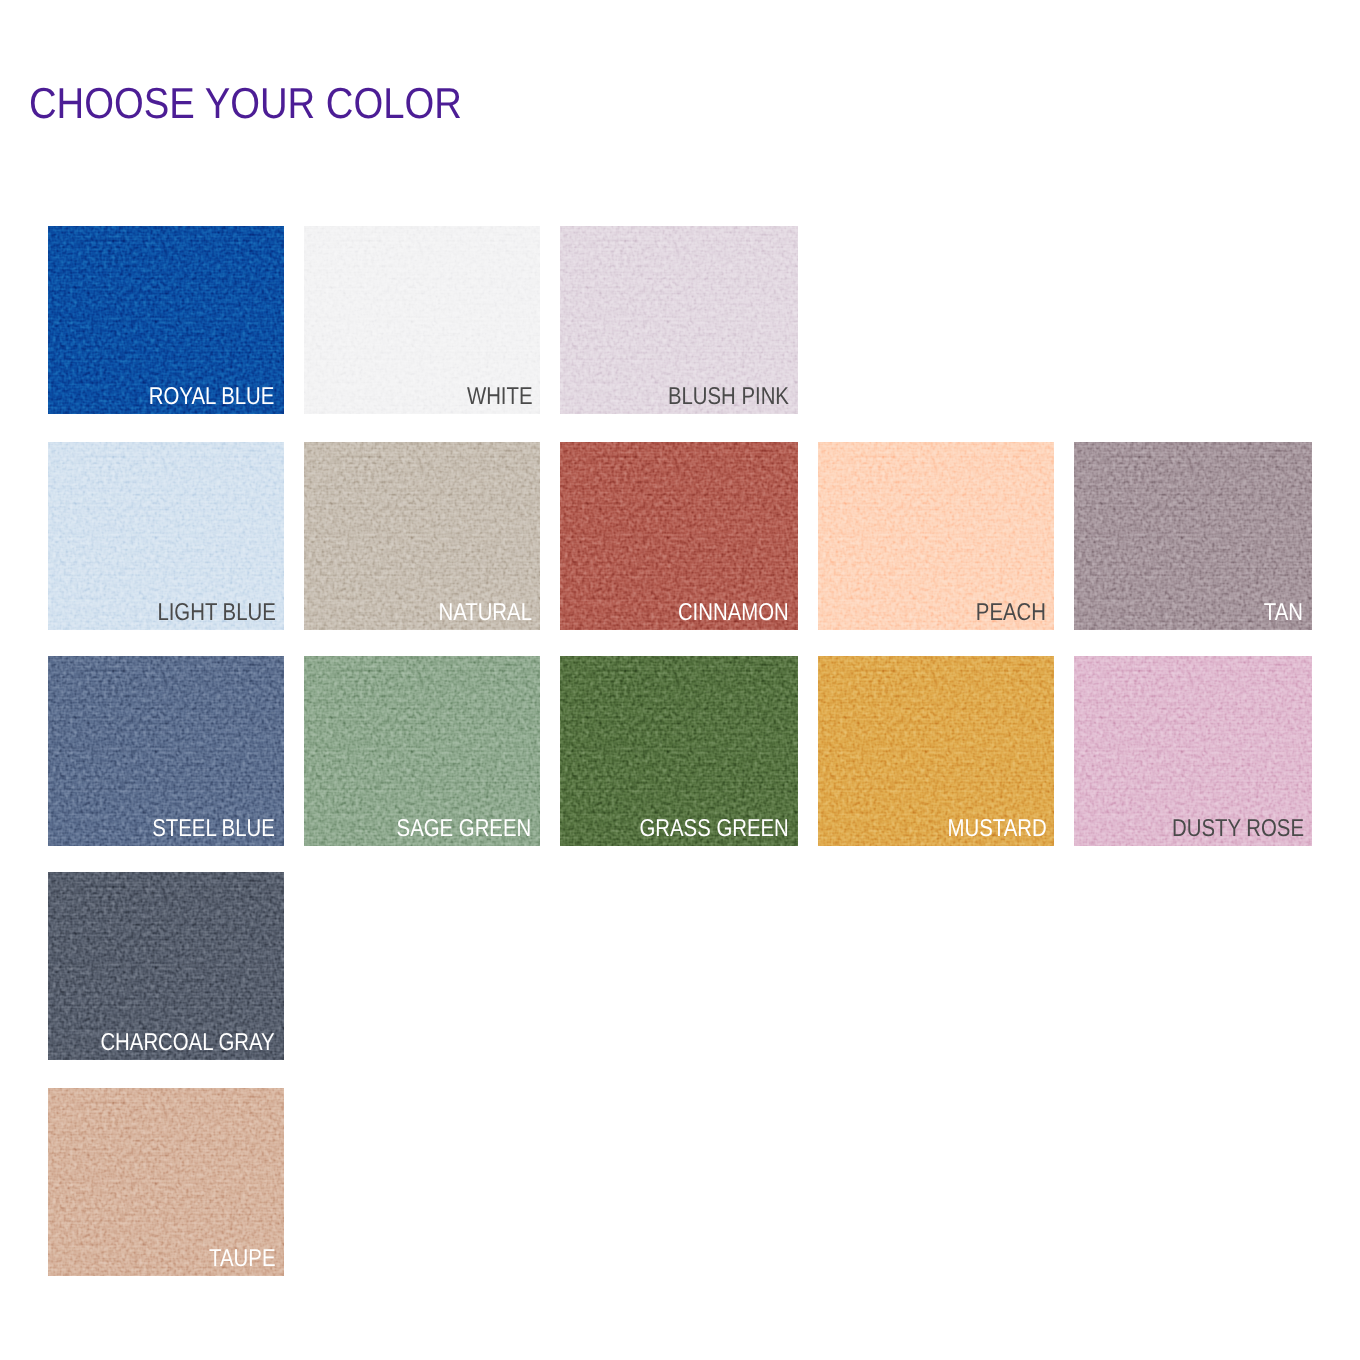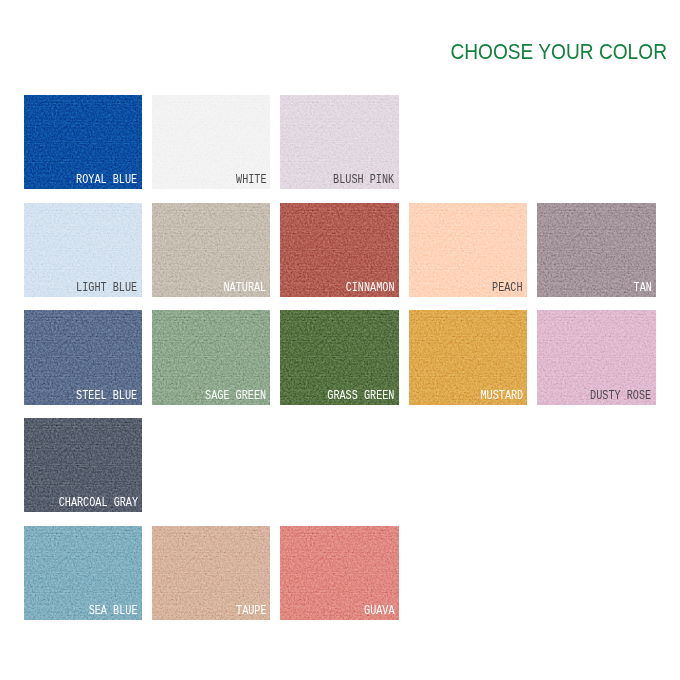--- a/index.html
+++ b/index.html
@@ -1,22 +1,22 @@
 <!DOCTYPE html>
 <html><head>
 <meta charset="utf-8">
 <style>
   html,body{margin:0;padding:0;}
   body{width:680px;height:680px;background:#ffffff;
        font-family:"Liberation Sans",sans-serif;-webkit-font-smoothing:antialiased;}
   .page{position:relative;width:680px;height:680px;overflow:hidden;background:#ffffff;}
-  .title{position:absolute;left:0;top:41.4px;width:681.2px;text-align:right;
-         font-size:21.7px;line-height:21.7px;color:#15803d;letter-spacing:0;}
+  .title{position:absolute;left:0;top:41.4px;width:681.2px;text-align:left;
+         font-size:21.7px;line-height:21.7px;color:#4c1d95;letter-spacing:0;}
   .title > span{display:inline-block;transform:scaleX(.882);transform-origin:50% 50%;}
-  .grid{position:absolute;left:23.5px;top:95px;width:636px;font-family:Liberation Mono, monospace;}
+  .grid{position:absolute;left:23.5px;top:113px;width:636px;}
   .row{display:flex;gap:10.1px;margin-bottom:13.3px;}
   .sw{position:relative;width:118.4px;height:94.4px;overflow:hidden;isolation:isolate;}
   .sw .fill{position:absolute;inset:0;}
   .sw .tex{position:absolute;inset:0;mix-blend-mode:soft-light;}
   .sw .lbl{position:absolute;right:4.3px;bottom:2.9px;font-size:12.2px;line-height:12.2px;
            letter-spacing:0;white-space:nowrap;
            transform:scaleX(.835);transform-origin:100% 100%;}
   .defs{position:absolute;width:0;height:0;overflow:hidden;}
 </style>
 </head>
@@ -229,53 +229,27 @@
             <rect width="119" height="95" filter="url(#weave)"></rect>
           </svg>
           <svg class="tex" width="119" height="95" style="opacity:0.85">
             <rect width="119" height="95" filter="url(#slub)"></rect>
           </svg>
           <span class="lbl" style="color: rgb(255, 255, 255);">CHARCOAL GRAY</span>
         </div>
       </div>
       <div class="row">
         <div class="sw">
-          <div class="fill" style="background: rgb(129, 177, 193);"></div>
-          <svg class="tex" width="119" height="95" style="opacity:1">
-            <rect width="119" height="95" filter="url(#linen)"></rect>
-          </svg>
-          <svg class="tex" width="119" height="95" style="opacity:1">
-            <rect width="119" height="95" filter="url(#weave)"></rect>
-          </svg>
-          <svg class="tex" width="119" height="95" style="opacity:0.85">
-            <rect width="119" height="95" filter="url(#slub)"></rect>
-          </svg>
-          <span class="lbl" style="color: rgb(255, 255, 255);">SEA BLUE</span>
-        </div>
-        <div class="sw">
           <div class="fill" style="background: rgb(216, 181, 159);"></div>
           <svg class="tex" width="119" height="95" style="opacity:1">
             <rect width="119" height="95" filter="url(#linen)"></rect>
           </svg>
           <svg class="tex" width="119" height="95" style="opacity:1">
             <rect width="119" height="95" filter="url(#weave)"></rect>
           </svg>
           <svg class="tex" width="119" height="95" style="opacity:0.85">
             <rect width="119" height="95" filter="url(#slub)"></rect>
           </svg>
           <span class="lbl" style="color: rgb(255, 255, 255);">TAUPE</span>
-        </div>
-        <div class="sw">
-          <div class="fill" style="background: rgb(225, 138, 130);"></div>
-          <svg class="tex" width="119" height="95" style="opacity:1">
-            <rect width="119" height="95" filter="url(#linen)"></rect>
-          </svg>
-          <svg class="tex" width="119" height="95" style="opacity:1">
-            <rect width="119" height="95" filter="url(#weave)"></rect>
-          </svg>
-          <svg class="tex" width="119" height="95" style="opacity:0.85">
-            <rect width="119" height="95" filter="url(#slub)"></rect>
-          </svg>
-          <span class="lbl" style="color: rgb(255, 255, 255);">GUAVA</span>
         </div>
       </div>
     </div>
 </div>
 
 </body></html>

